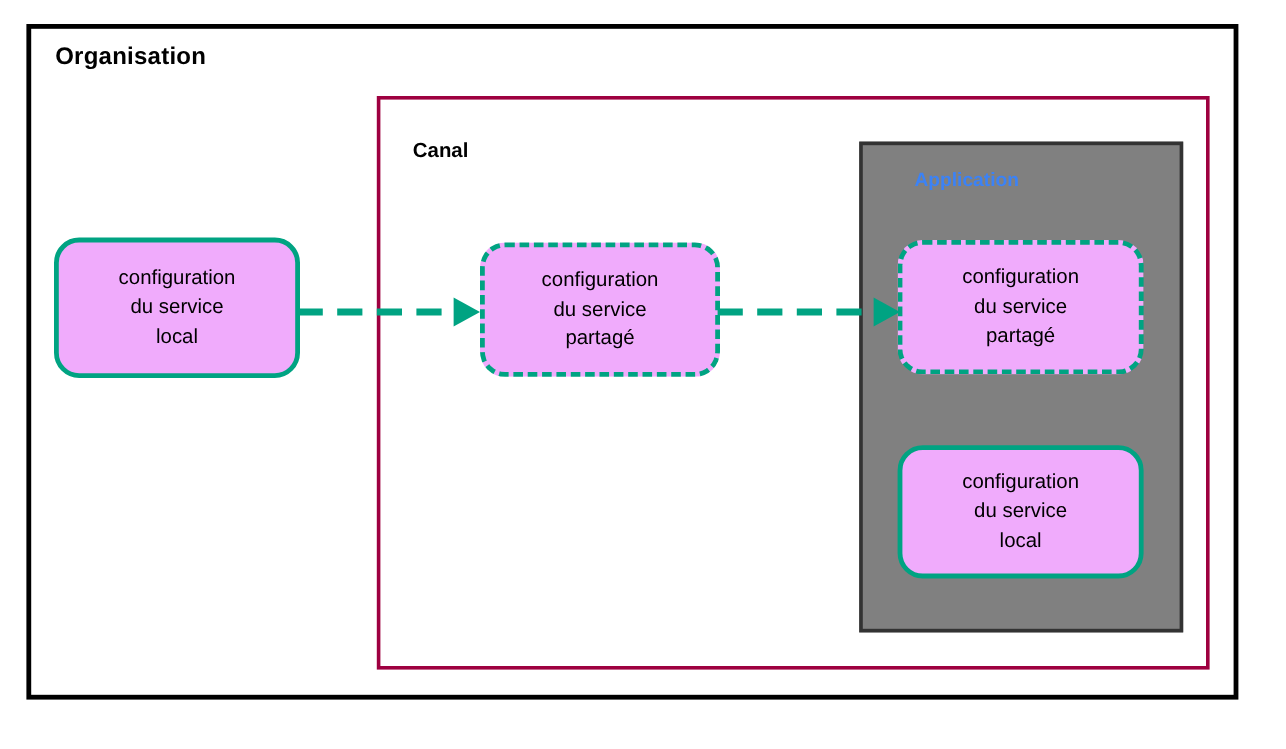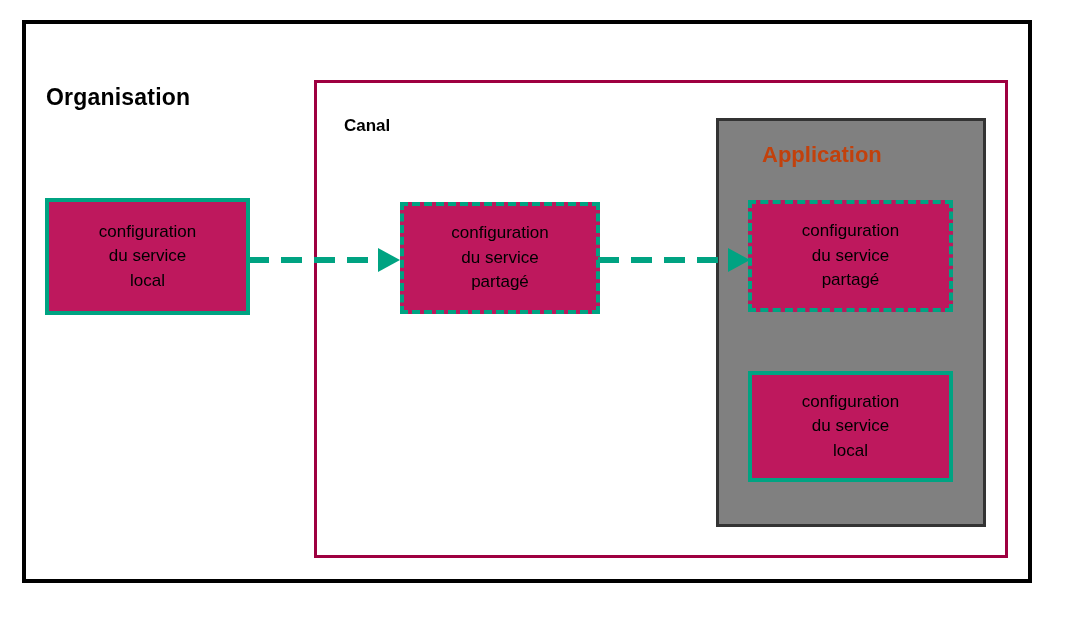--- a/index.html
+++ b/index.html
@@ -29,26 +29,25 @@
     width: 1010px;
     height: 563px;
     box-sizing: border-box;
     border: 4px solid #000000;
     background: #ffffff;
   }
   .org-title {
     position: absolute;
     left: 46px;
     top: 36px;
-    font-size: 23px;
+    font-size: 20px;
     font-weight: bold;
     color: #000000;
     letter-spacing: 0.2px;
     white-space: nowrap;
-    margin-top: 48px;
   }
 
   
   .canal-box {
     position: absolute;
     left: 314px;
     top: 80px;
     width: 694px;
     height: 478px;
     box-sizing: border-box;
@@ -73,39 +72,40 @@
     width: 270px;
     height: 409px;
     box-sizing: border-box;
     border: 3px solid #333333;
     background: #808080;
   }
   .app-title {
     position: absolute;
     left: 762px;
     top: 142px;
-    font-size: 22px;
+    font-size: 16px;
     font-weight: bold;
-    color: #c2410c;
+    color: #3b82f6;
     white-space: nowrap;
   }
 
   
   .node {
     position: absolute;
     box-sizing: border-box;
-    background: #be185d;
+    background: #f0abfc;
     display: flex;
     flex-direction: column;
     align-items: center;
     justify-content: center;
     text-align: center;
     color: #000000;
     font-size: 17px;
     line-height: 1.45;
+    border-radius: 21px;
   }
   .node.solid  { border: 4px solid #00A382; }
   .node.dashed { border: 4px dashed #00A382; }
 
   .node-line { display: block; white-space: nowrap; }
 
   
   #node-local-org      { left: 45px;  top: 198px; width: 205px; height: 117px; }
   #node-shared-canal   { left: 400px; top: 202px; width: 200px; height: 112px; }
   #node-shared-app     { left: 748px; top: 200px; width: 205px; height: 112px; }

